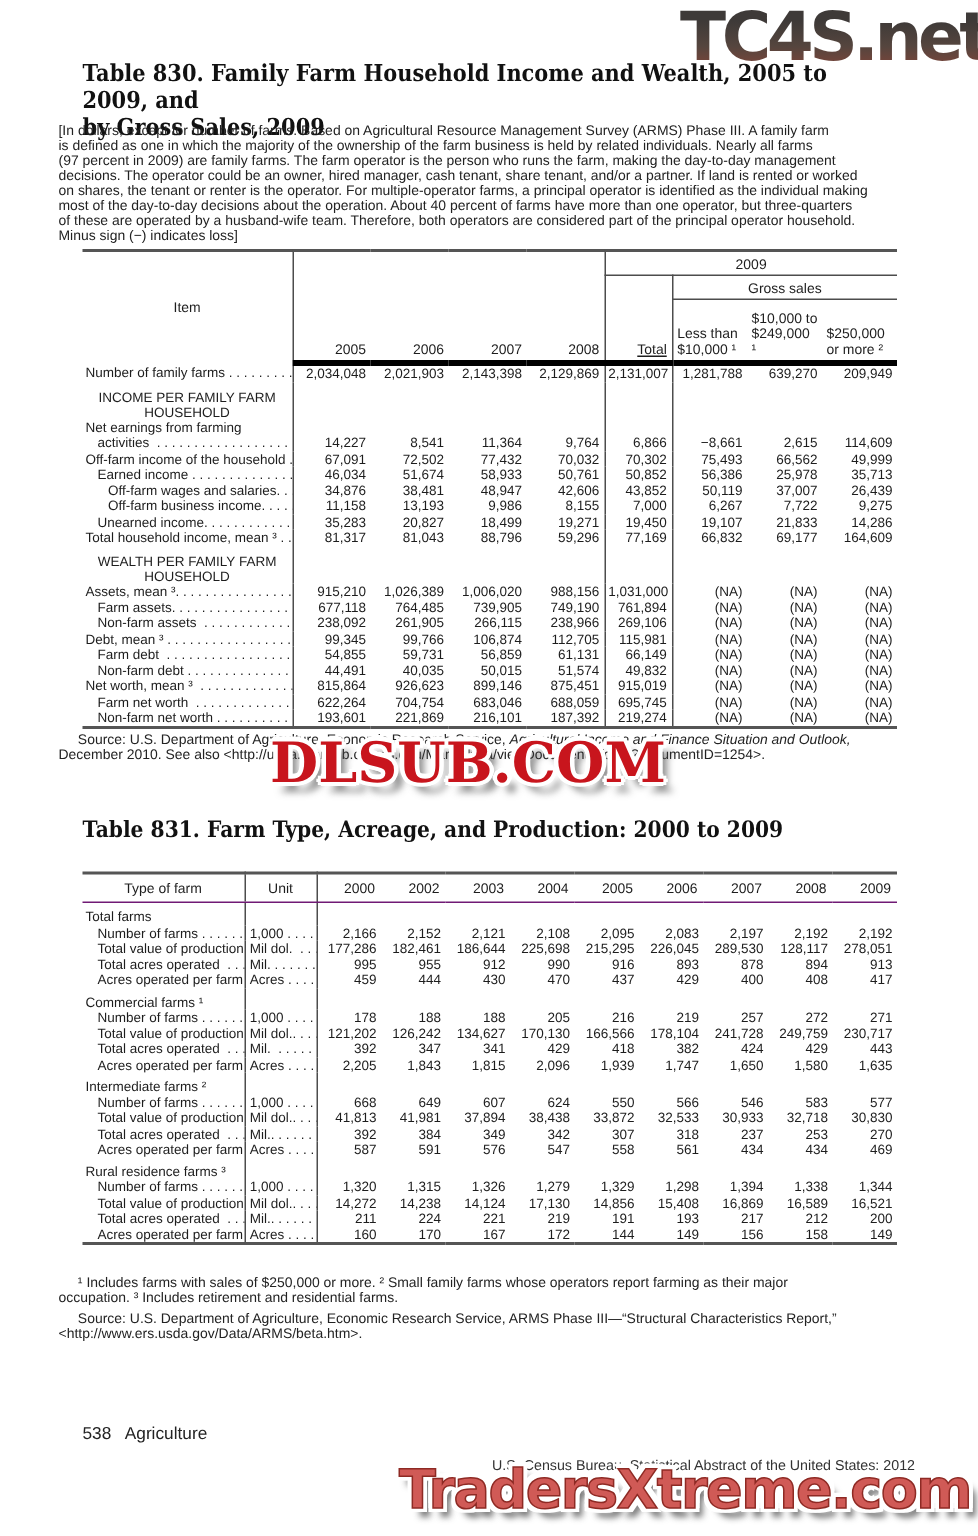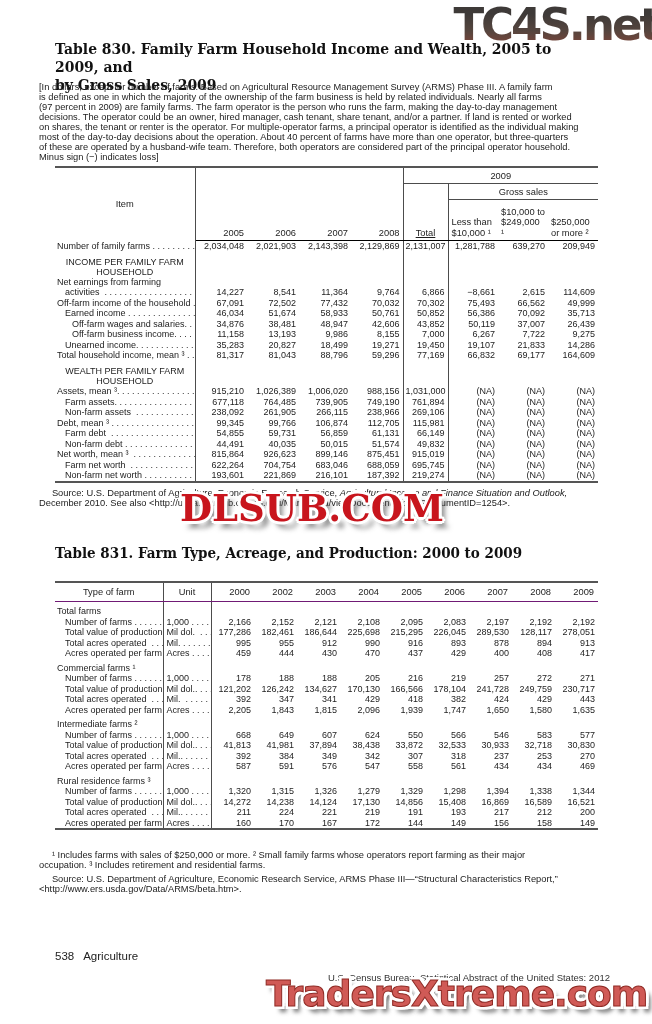--- a/index.html
+++ b/index.html
@@ -36,23 +36,23 @@
   .tbl td.lbl.ind1{padding-left:10px;}
   .tbl td.lbl.ind2{padding-left:17px;}
   .tbl td.lbl.sec{text-align:center;white-space:pre-line;padding-top:5px;line-height:10.2px;}
   .tbl td.lbl.grp{padding-top:4px;}
 
   
   .t830 th.c-item{border-right:1px solid #4c4c4c;vertical-align:middle;text-align:center;}
   .t830 th.h2009{border-left:1px solid #4c4c4c;border-bottom:1px solid #4c4c4c;text-align:center;height:15px;vertical-align:middle;}
   .t830 th.bl-total{border-left:1px solid #4c4c4c;}
   .t830 th.h-gs{border-left:1px solid #4c4c4c;border-bottom:1px solid #4c4c4c;text-align:center;height:15px;vertical-align:middle;}
-  .t830 tr.hr3 th{border-bottom:1px solid #000000;vertical-align:bottom;height:38px;padding-bottom:2px;}
+  .t830 tr.hr3 th{border-bottom:4px solid #000000;vertical-align:bottom;height:38px;padding-bottom:2px;}
   .t830 tr.hr3 th.yr{text-align:right;}
-  .t830 tr.hr3 th.th-total{text-align:center;border-left:1px solid #4c4c4c;text-decoration:underline;}
+  .t830 tr.hr3 th.th-total{text-align:right;border-left:1px solid #4c4c4c;text-decoration:underline;}
   .t830 tr.hr3 th.gs-col{text-align:left;white-space:pre-line;line-height:10.5px;}
   .t830 tr.hr3 th.gs1{border-left:1px solid #4c4c4c;}
   .t830 tbody td:nth-child(2){border-left:1px solid #4c4c4c;}
   .t830 tbody td:nth-child(6){border-left:1px solid #4c4c4c;}
   .t830 tbody td:nth-child(7){border-left:1px solid #4c4c4c;}
 
   
   .t831 thead th{border-bottom:1px solid #701a75;height:18px;vertical-align:middle;}
   .t831 th.c-type{text-align:center;}
   .t831 th.c-unit{border-left:1px solid #4c4c4c;border-right:1px solid #4c4c4c;text-align:center;}
@@ -198,21 +198,21 @@
           <td class="num">49,999</td>
         </tr>
         <tr>
           <td class="lbl ind1">Earned income . . . . . . . . . . . . . . .</td>
           <td class="num">46,034</td>
           <td class="num">51,674</td>
           <td class="num">58,933</td>
           <td class="num">50,761</td>
           <td class="num">50,852</td>
           <td class="num">56,386</td>
-          <td class="num">70,092</td>
+          <td class="num">25,978</td>
           <td class="num">35,713</td>
         </tr>
         <tr>
           <td class="lbl ind2">Off-farm wages and salaries. . . .</td>
           <td class="num">34,876</td>
           <td class="num">38,481</td>
           <td class="num">48,947</td>
           <td class="num">42,606</td>
           <td class="num">43,852</td>
           <td class="num">50,119</td>

